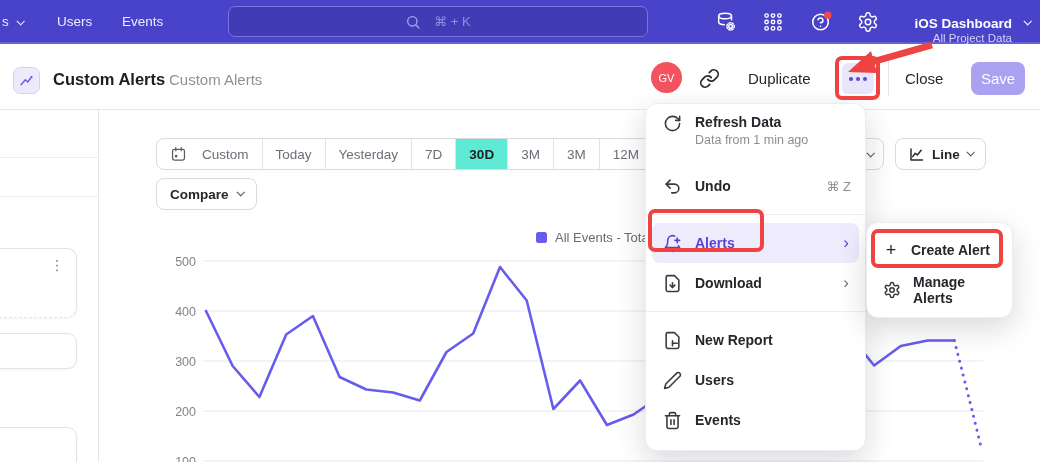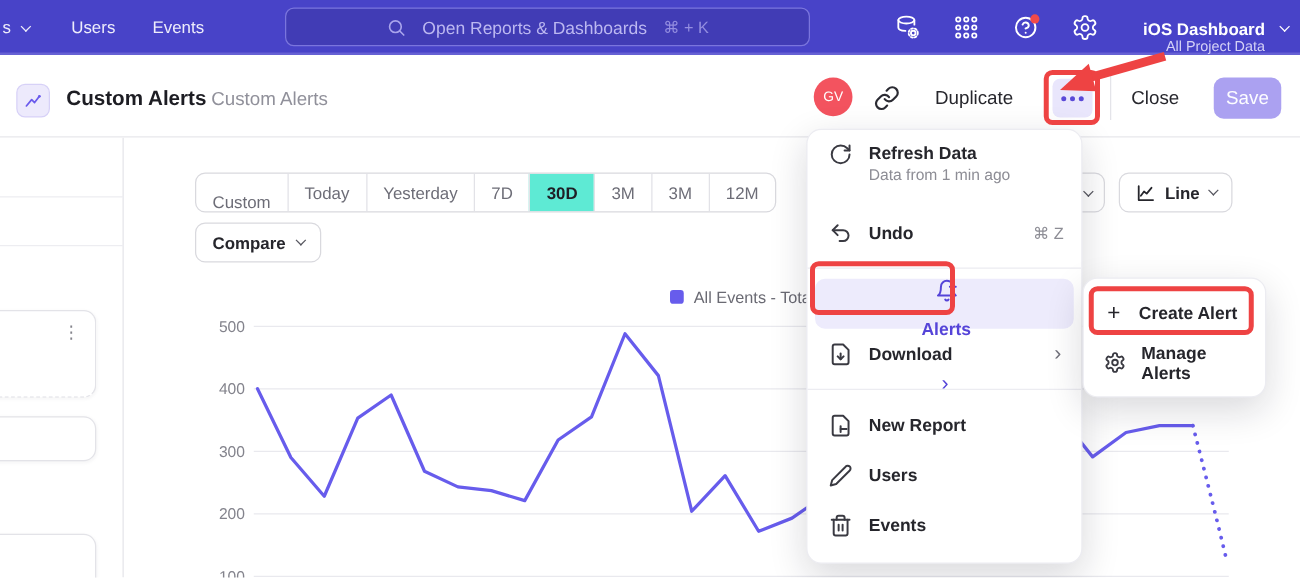--- a/index.html
+++ b/index.html
@@ -56,21 +56,21 @@
   #pcard1 { top:138px; height:70px; border-bottom-style:dashed; }
   #pcard1 .kebab { position:absolute; right:12px; top:8px; color:#84848c; font-size:14px; letter-spacing:0; cursor:pointer;}
   #pcard2 { top:223px; height:36px; }
   #pcard3 { top:317px; height:56px; }
 
   
   #seg { position:absolute; left:156px; top:138px; height:32px; display:flex; align-items:stretch;
     border:1px solid #d9d9de; border-radius:8px; background:#fff; overflow:hidden; z-index:3;}
   .seg-it { display:flex; align-items:center; padding:0 13px; font-size:13.5px; color:#6d6d77;
     border-left:1px solid #e2e2e7; cursor:pointer; white-space:nowrap;}
-  .seg-it:first-child { border-left:none; gap:15px;flex-direction:column; }
+  .seg-it:first-child { border-left:none; gap:15px; }
   .seg-it.sel { background:#5eead4; color:#1f1f26; font-weight:700; }
   #compare { position:absolute; left:156px; top:178px; height:32px; border:1px solid #d9d9de; border-radius:8px;
     background:#fff; display:flex; align-items:center; gap:8px; padding:0 13px; font-size:13.5px; font-weight:700;
     color:#26262c; cursor:pointer; z-index:3;}
   #compare .chev, #line-btn .chev { color:#55555e; margin-top:-2px;}
   #hidden-btn { position:absolute; left:820px; top:138px; width:64px; height:32px; border:1px solid #d9d9de;
     border-radius:8px; background:#fff; display:flex; align-items:center; justify-content:flex-end; padding-right:10px;
     color:#55555e; cursor:pointer; z-index:3;}
   #line-btn { position:absolute; left:895px; top:138px; height:32px; border:1px solid #d9d9de; border-radius:8px;
     background:#fff; display:flex; align-items:center; gap:7px; padding:0 12px; font-size:13.5px; font-weight:600;
@@ -87,21 +87,21 @@
     border-radius:12px; box-shadow:0 10px 30px rgba(20,20,40,0.16); padding:10px 0; z-index:10; }
   .mi { display:flex; align-items:center; gap:13px; height:40px; padding:0 14px 0 17px; cursor:pointer;
     font-size:14px; font-weight:600; color:#26262c; }
   .mi svg { flex:none; color:#3a3a42; }
   .mi .grow { flex:1; }
   .mi .sc { font-size:13px; font-weight:400; color:#8d8d95; }
   .mi .arr { color:#72727c; font-size:17px; font-weight:400; margin-right:2px;}
   #mi-refresh { height:52px; align-items:flex-start; }
   #mi-refresh .sub { font-size:12.5px; font-weight:400; color:#8d8d95; margin-top:3px; }
   .mdiv { height:1px; background:#ececf1; margin:8px 0; }
-  #mi-alerts { height:40px; margin:0 6px; padding:0 8px 0 11px; border-radius:8px; background:#edebfc; color:#5544d8;flex-direction:column; }
+  #mi-alerts { height:40px; margin:0 6px; padding:0 8px 0 11px; border-radius:8px; background:#edebfc; color:#5544d8; }
   #mi-alerts svg { color:#5544d8; }
   #mi-alerts .arr { color:#5544d8; }
 
   
   #submenu { position:absolute; left:866px; top:222px; width:147px; background:#fff; border:1px solid #ececf1;
     border-radius:12px; box-shadow:0 10px 30px rgba(20,20,40,0.16); padding:7px 0; z-index:11; }
   #submenu .mi { padding:0 12px 0 16px; gap:12px; }
   #submenu .plus { font-size:18px; font-weight:400; color:#26262c; width:16px; text-align:center; }
 
   
@@ -141,21 +141,20 @@
         <span class="chev"></span>
       </span>
     <span id="nav-users" class="nav-item">Users</span>
     <span id="nav-events" class="nav-item">Events</span>
 
     <div id="searchbar">
       <svg width="16" height="16" viewBox="0 0 24 24" fill="none" stroke="#a9a4ec" stroke-width="2" stroke-linecap="round">
           <circle cx="11" cy="11" r="7"></circle>
           <line x1="16.5" y1="16.5" x2="21" y2="21"></line>
         </svg>
-      <span class="ph">Open Reports &amp; Dashboards</span>
       <span class="sc">⌘ + K</span>
     </div>
 
     <svg class="nav-ico" style="left:715px" viewBox="0 0 24 24" fill="none" stroke="currentColor" stroke-width="1.6" stroke-linecap="round">
       <ellipse cx="11" cy="5.5" rx="7" ry="3"></ellipse>
         <path d="M4 5.5v6.5c0 1.5 2.7 2.8 6.2 3"></path>
         <path d="M18 5.5v4"></path>
       <circle cx="17" cy="16.8" r="2"></circle>
         <circle cx="17" cy="16.8" r="4" stroke-dasharray="1.6 1.7"></circle>
     </svg>

